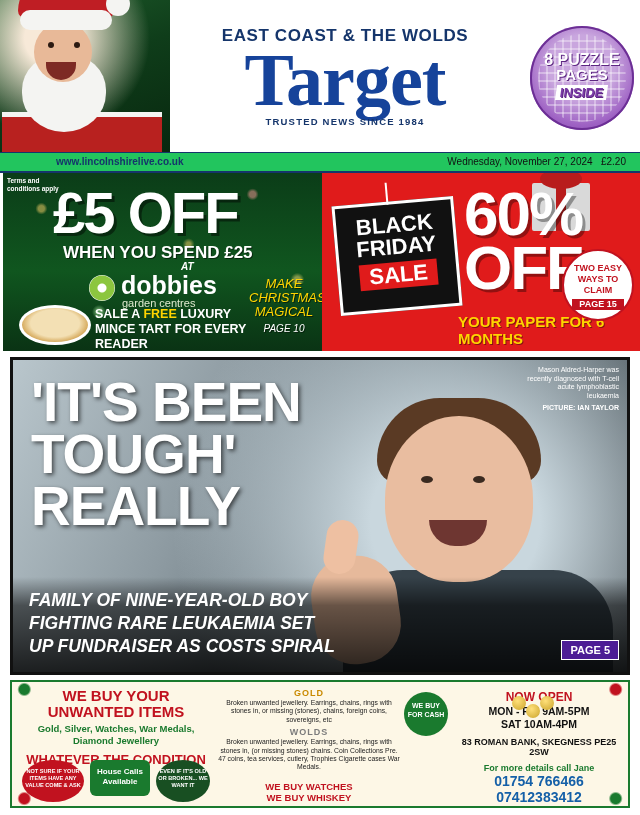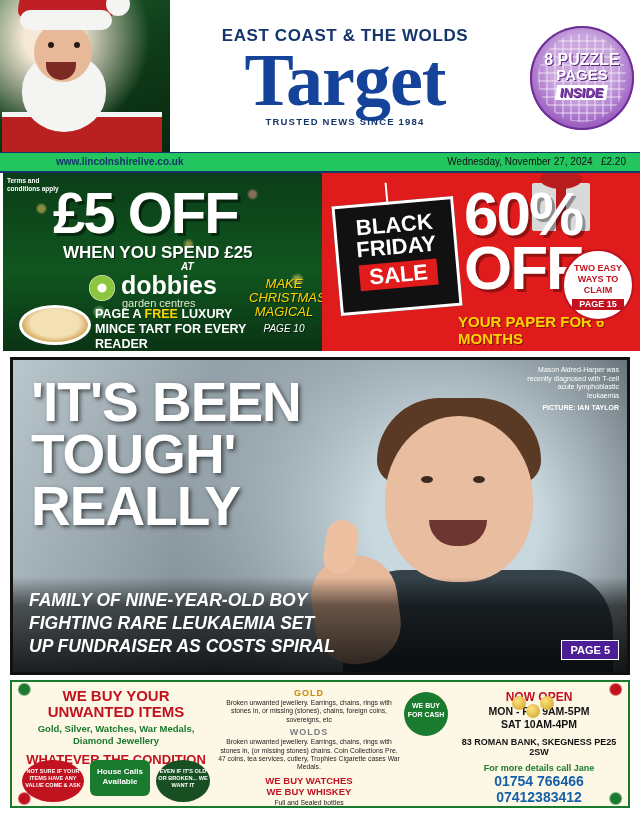--- a/index.html
+++ b/index.html
@@ -124,21 +124,21 @@
   .ad-col1 .t3{color:#c1121f;font-size:13px;font-weight:bold;margin-top:5px;}
   .badges{position:absolute;left:6px;top:78px;width:196px;height:44px;}
   .badge{position:absolute;top:0;text-align:center;color:#fff;font-weight:bold;}
   .badge.red{left:4px;width:62px;height:42px;border-radius:50%;background:#c1121f;font-size:5.6px;line-height:7px;padding-top:8px;box-sizing:border-box;}
   .badge.green{left:72px;width:60px;height:36px;border-radius:6px;background:#1a7a2e;font-size:8px;line-height:10px;padding-top:7px;box-sizing:border-box;}
   .badge.dark{left:138px;width:54px;height:42px;border-radius:50%;background:#184f22;font-size:5.6px;line-height:7px;padding-top:8px;box-sizing:border-box;}
   .ad-col2{position:absolute;left:206px;top:6px;width:182px;text-align:center;color:#222;}
   .ad-col2 .hd{color:#c98a00;font-size:9px;font-weight:bold;letter-spacing:1px;}
   .ad-col2 .hd.silver{color:#7c7c7c;}
   .ad-col2 .bd{font-size:6.8px;line-height:8.4px;margin:1px 0 3px;}
-  .ad-col2 .buy{color:#c1121f;font-size:9.5px;font-weight:bold;line-height:11px;margin-top:3px;}
+  .ad-col2 .buy{color:#c1121f;font-size:9.5px;font-weight:bold;line-height:11px;margin-top:9px;}
   .ad-col2 .buy small{display:block;color:#222;font-size:6.8px;font-weight:normal;}
   .webuycash{position:absolute;left:392px;top:10px;width:44px;height:44px;border-radius:50%;background:#1a7a2e;color:#fff;
       text-align:center;font-size:7px;font-weight:bold;line-height:9px;padding-top:9px;box-sizing:border-box;}
   .ad-col3{position:absolute;left:440px;top:8px;width:174px;text-align:center;}
   .ad-col3 .open{color:#c1121f;font-size:12px;font-weight:bold;}
   .ad-col3 .hours{color:#111;font-size:10.5px;font-weight:bold;line-height:13px;margin-top:1px;}
   .ad-col3 .addr{color:#111;font-size:9px;font-weight:bold;margin-top:6px;}
   .ad-col3 .call{color:#1a7a2e;font-size:9px;font-weight:bold;margin-top:6px;}
   .ad-col3 .tel{color:#1560a8;font-size:14px;font-weight:bold;line-height:16px;}
   .coin{position:absolute;width:14px;height:14px;border-radius:50%;background:radial-gradient(circle at 40% 35%,#ffe07a,#caa32a);}
@@ -195,21 +195,21 @@
       <div class="at-word">AT</div>
       <div class="dobbies-box">
         <div class="dobbies-leaf"></div>
         <div class="dobbies-name">dobbies</div>
         <div class="dobbies-sub">garden centres</div>
       </div>
       <div class="mince">
           <div class="pie"></div>
         </div>
       <div class="plus-free">
-        <span>PAGE A</span>
+        <span>SALE A</span>
         <span class="free">FREE</span>
         <span>LUXURY MINCE</span>
         <span>TART FOR EVERY READER</span>
       </div>
       <div class="magic">
         <span>MAKE CHRISTMAS MAGICAL</span>
         <span class="pg">PAGE 10</span>
       </div>
     </div>
 

